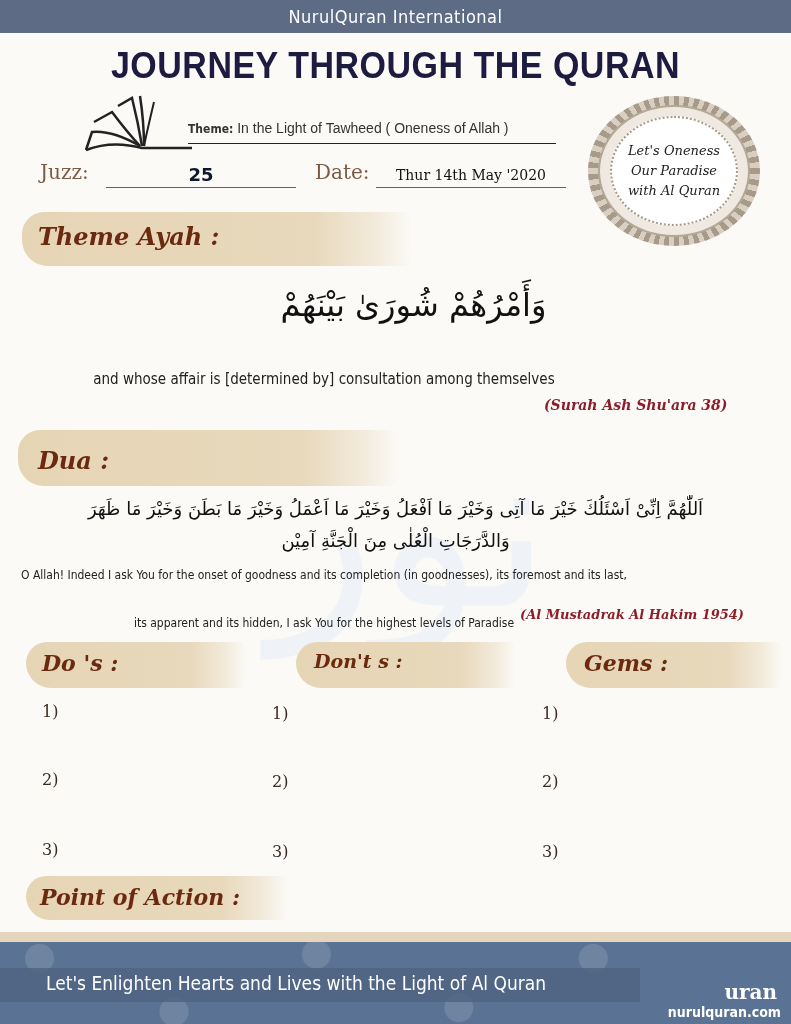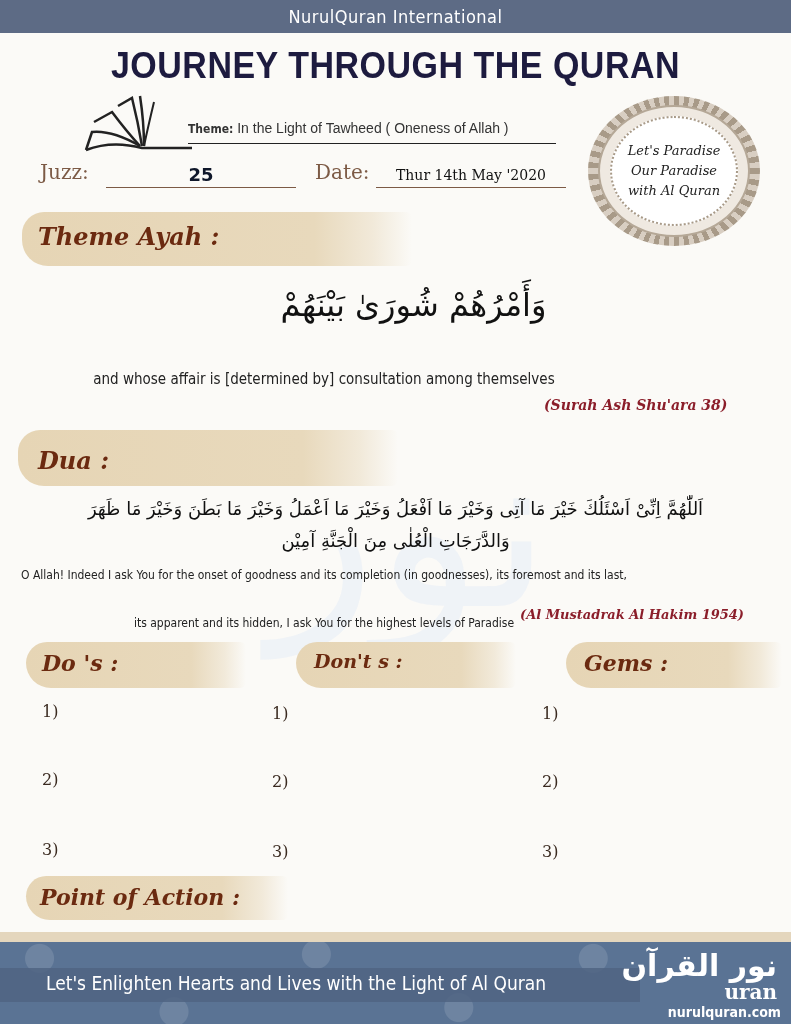--- a/index.html
+++ b/index.html
@@ -149,21 +149,21 @@
 
 <div class="field-label" style="left:315px; top:160px;">Date:</div>
 <div class="field-line" style="left:376px; top:166px; width:190px; height:22px;">
   <span class="date-value">Thur 14th May '2020</span>
 </div>
 
 <div class="badge">
   <div class="badge-outer"></div>
   <div class="badge-mid"></div>
   <div class="badge-inner">
-    <span>Let's Paradise</span>
+    <span>Let's Oneness</span>
     <span>Our Paradise</span>
     <span>with Al Quran</span>
   </div>
 </div>
 
 <div class="brush" style="left:22px; top:212px; width:390px; height:54px;"></div>
 <div class="brush-label" style="left:38px; top:222px;">Theme Ayah :</div>
 
 <div class="arabic" style="top:286px; font-size:32px;padding-left:36px;">وَأَمْرُهُمْ شُورَىٰ بَيْنَهُمْ</div>
 <div class="translation" style="top:370px; font-size:15px;">and whose affair is [determined by] consultation among themselves</div>
@@ -196,16 +196,15 @@
 <div class="num" style="left:542px; top:772px;">2)</div>
 <div class="num" style="left:542px; top:842px;">3)</div>
 
 <div class="brush" style="left:26px; top:876px; width:262px; height:44px;"></div>
 <div class="brush-label" style="left:40px; top:884px; font-size:22px;">Point of Action :</div>
 
 <div class="footer-strip"></div>
 <div class="footer">
   <div class="footer-band"></div>
   <div class="footer-text">Let's Enlighten Hearts and Lives with the Light of Al Quran</div>
-  <div class="footer-logo-ar">نور القرآن</div>
   <div class="footer-logo-en">uran</div>
   <div class="footer-url">nurulquran.com</div>
 </div>
 
 </body></html>

